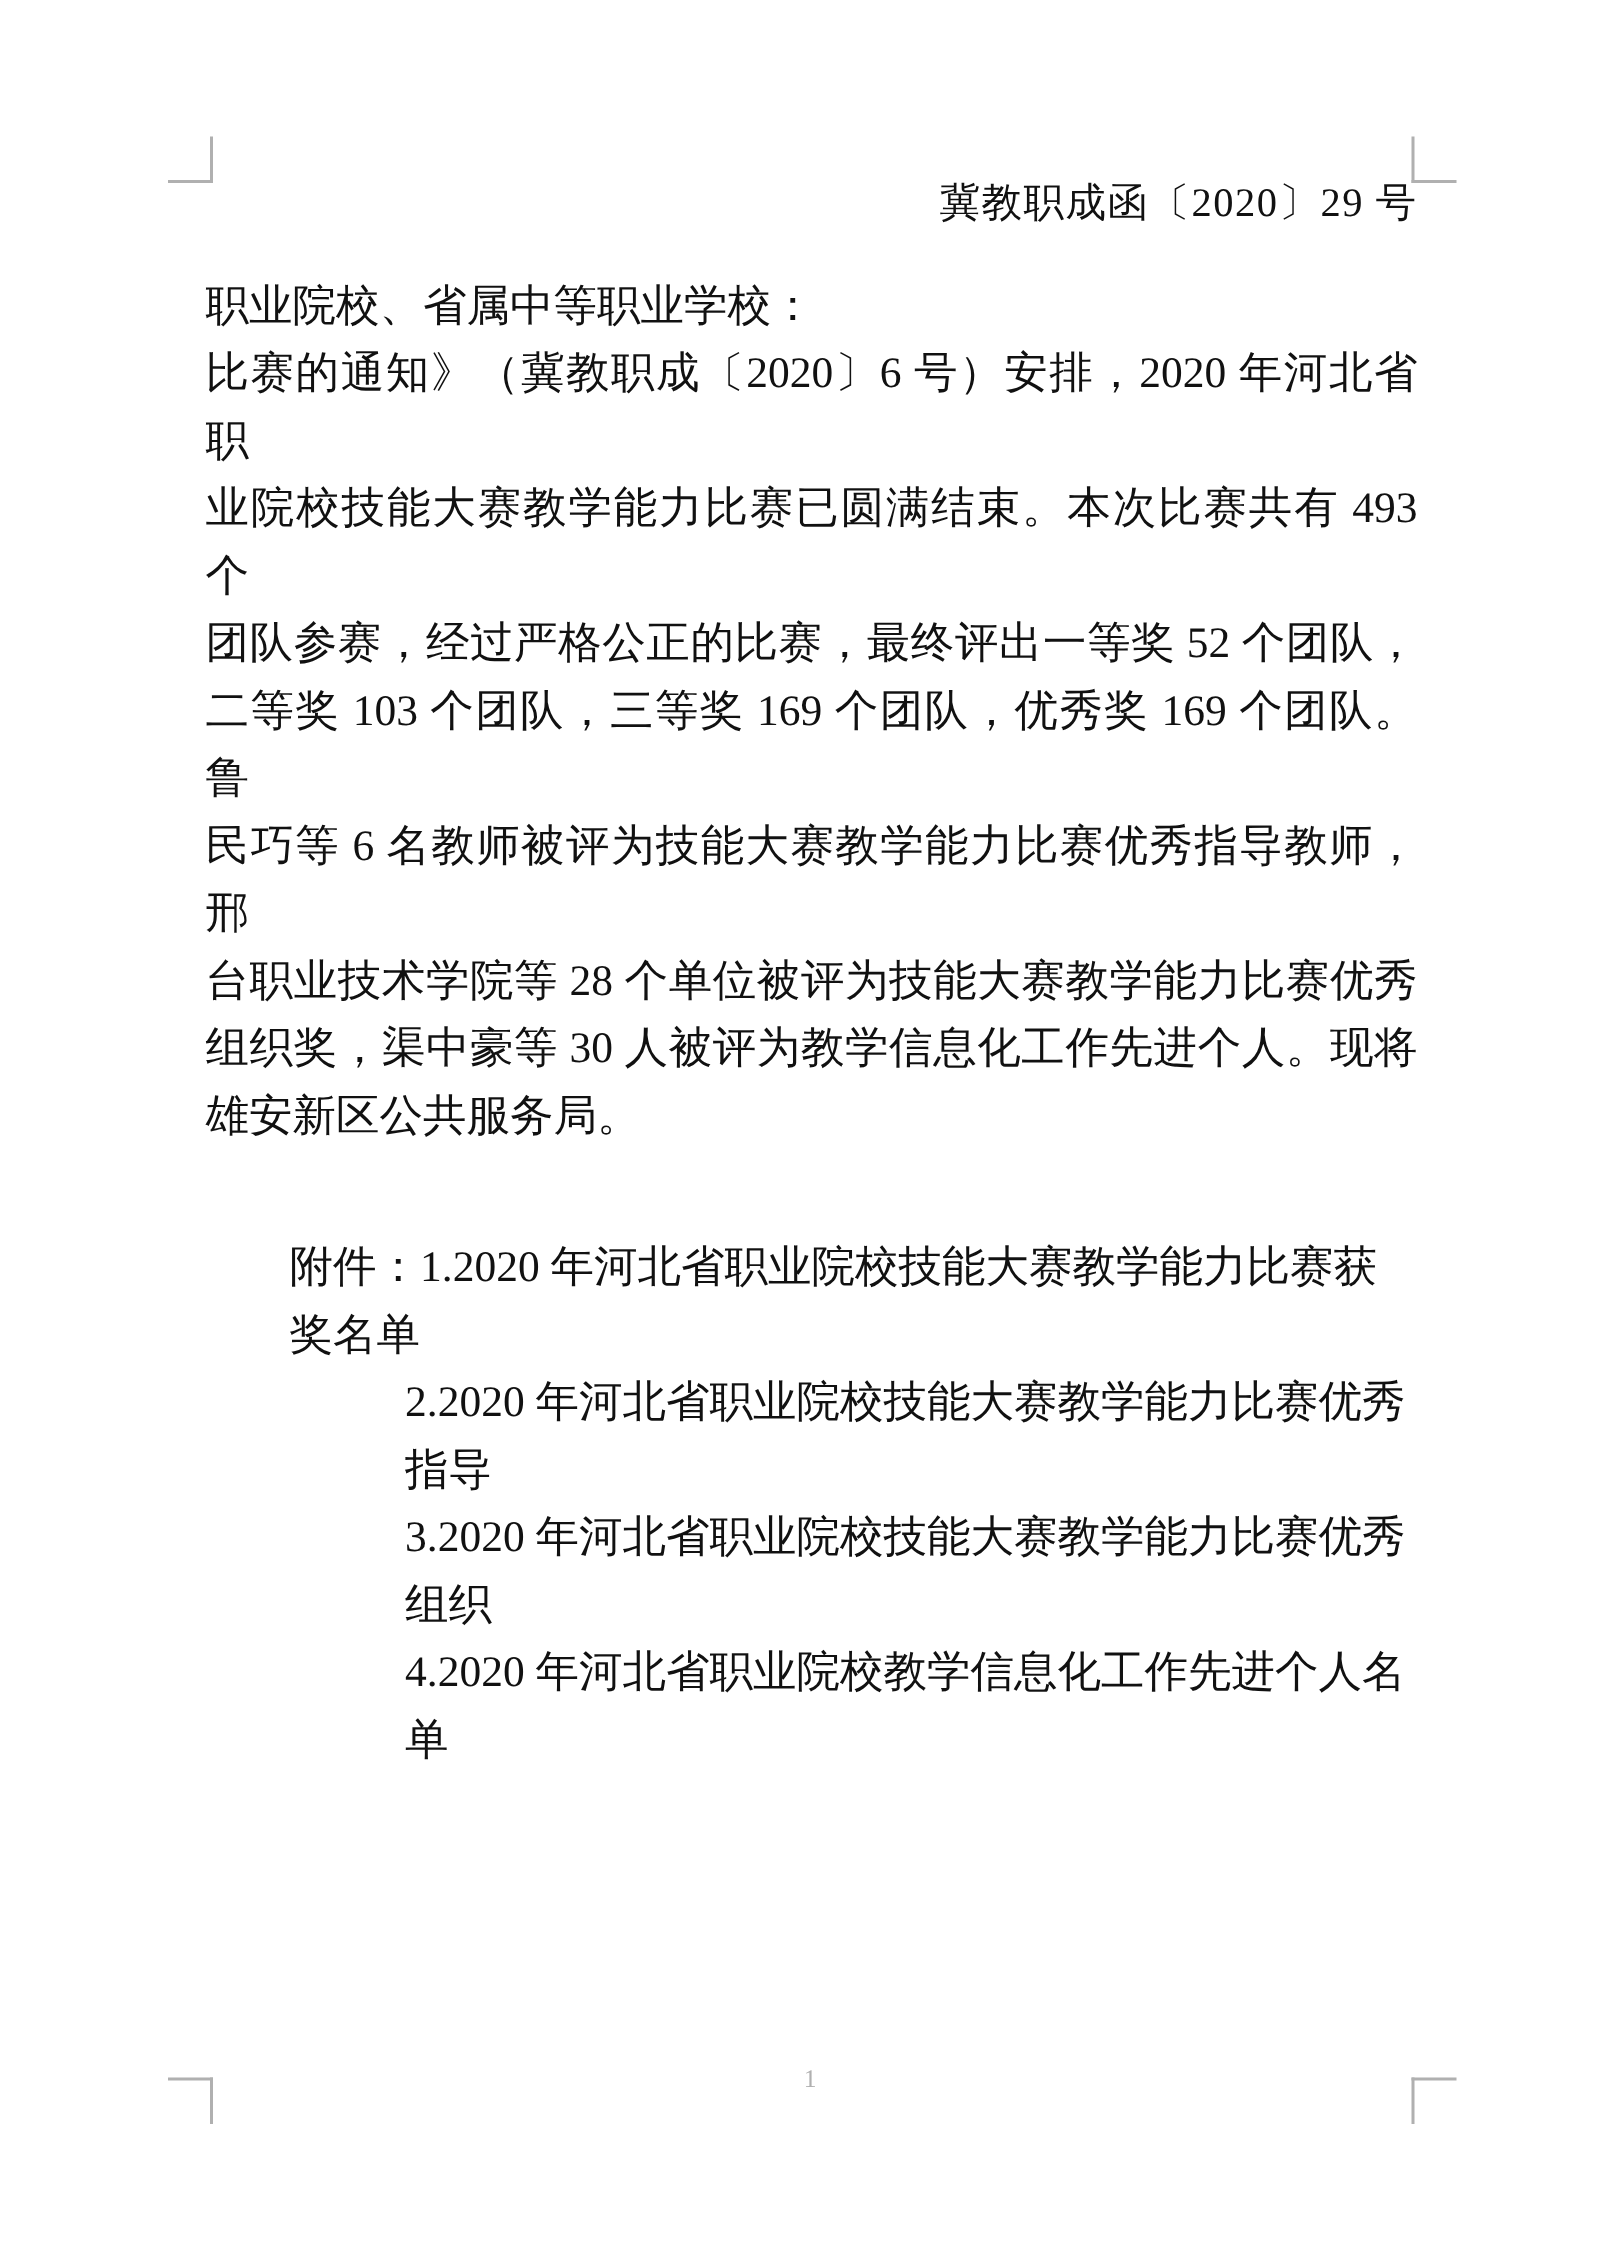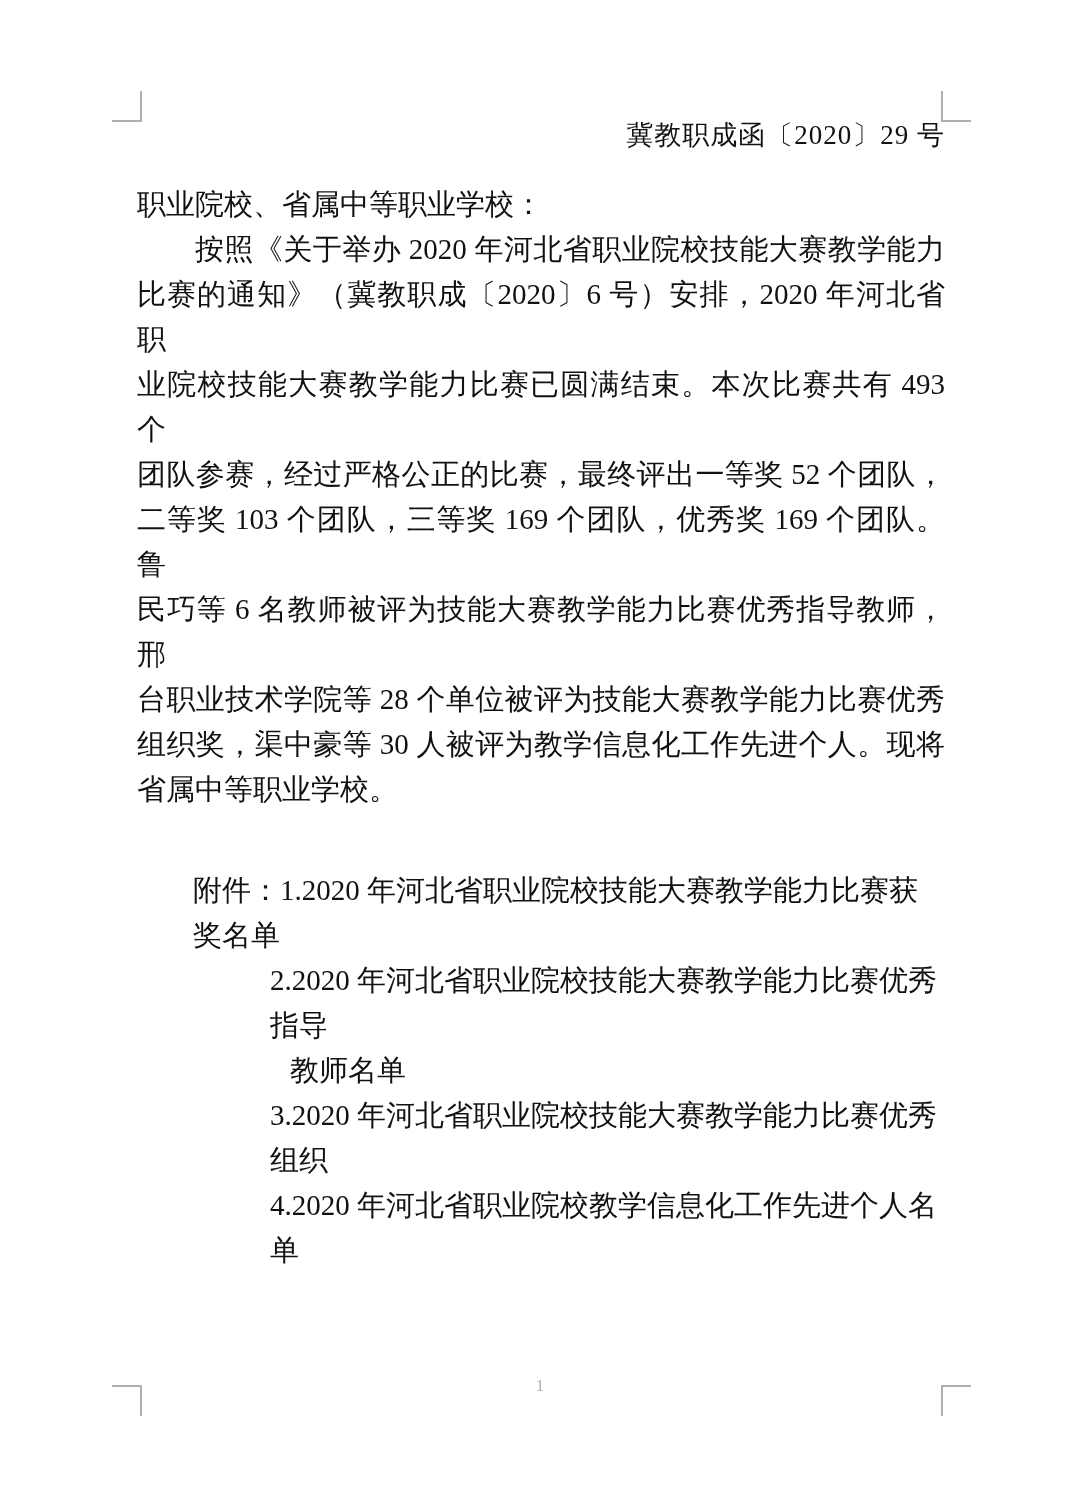--- a/index.html
+++ b/index.html
@@ -73,35 +73,33 @@
   <div class="mark mark-br"></div>
 
   <div class="content">
 
     <div class="doc-number">冀教职成函〔2020〕29 号</div>
 
 
     <div class="body-text">
       <div class="line short">职业院校、省属中等职业学校：</div>
 
-      <div class="line indent">按照《关于举办 2020 年河北省职业院校技能大赛教学能力</div>
       <div class="line">比赛的通知》（冀教职成〔2020〕6 号）安排，2020 年河北省职</div>
       <div class="line">业院校技能大赛教学能力比赛已圆满结束。本次比赛共有 493 个</div>
       <div class="line">团队参赛，经过严格公正的比赛，最终评出一等奖 52 个团队，</div>
       <div class="line">二等奖 103 个团队，三等奖 169 个团队，优秀奖 169 个团队。鲁</div>
       <div class="line">民巧等 6 名教师被评为技能大赛教学能力比赛优秀指导教师，邢</div>
       <div class="line">台职业技术学院等 28 个单位被评为技能大赛教学能力比赛优秀</div>
       <div class="line">组织奖，渠中豪等 30 人被评为教学信息化工作先进个人。现将</div>
-      <div class="line short">省属中等职业学校。</div>
+      <div class="line short">雄安新区公共服务局。</div>
     </div>
 
     <div class="attachments">
       <div class="att-line att-l0">附件：1.2020 年河北省职业院校技能大赛教学能力比赛获奖名单</div>
       <div class="att-line att-l1">2.2020 年河北省职业院校技能大赛教学能力比赛优秀指导</div>
-      <div class="att-line att-l2">教师名单</div>
       <div class="att-line att-l1">3.2020 年河北省职业院校技能大赛教学能力比赛优秀组织</div>
       <div class="att-line att-l1">4.2020 年河北省职业院校教学信息化工作先进个人名单</div>
     </div>
 
   </div>
 
   <div class="page-number">1</div>
 
 </div>
 

